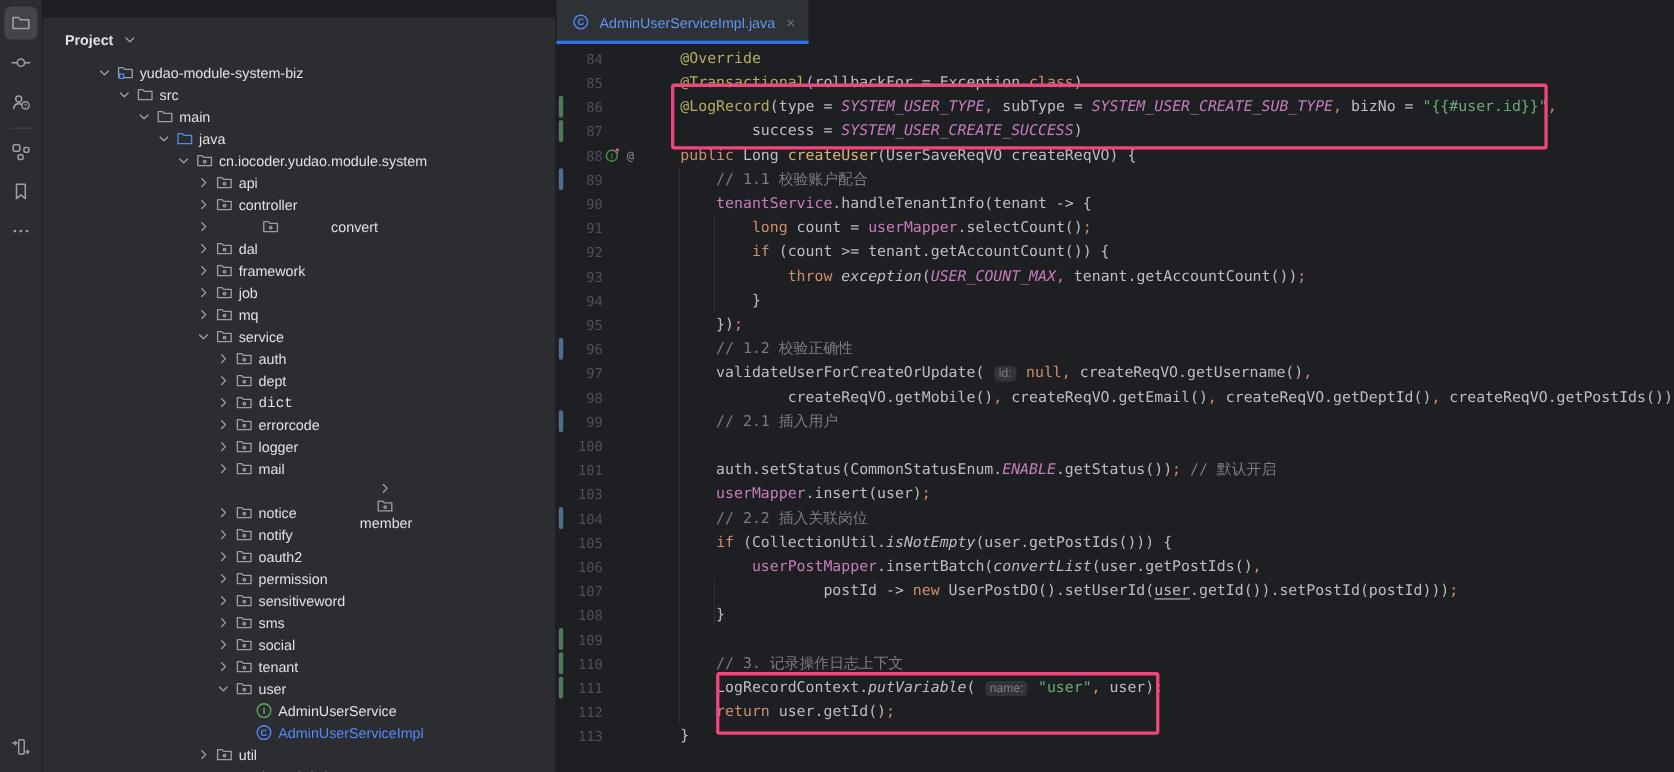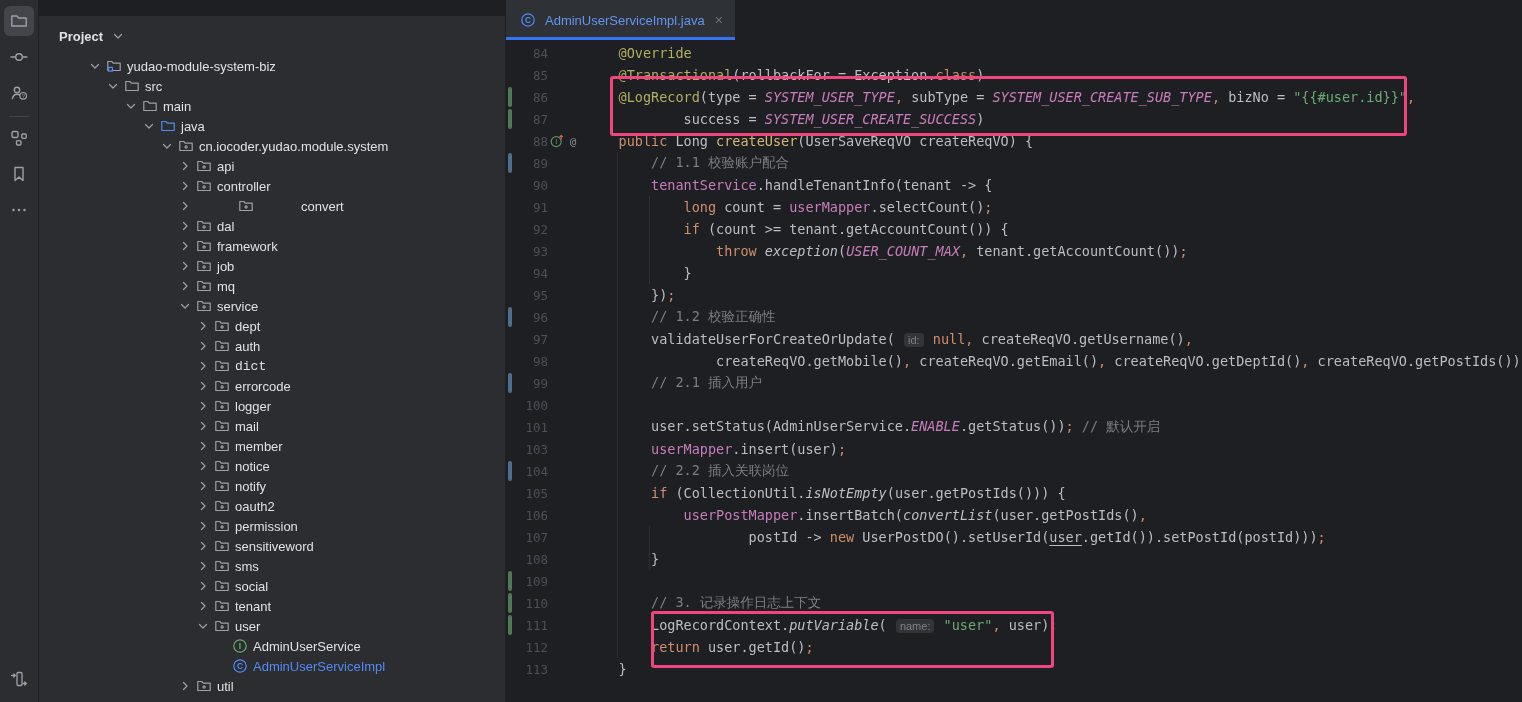--- a/index.html
+++ b/index.html
@@ -321,36 +321,36 @@
           <svg width="16" height="16" viewBox="0 0 16 16" fill="none" stroke="#9DA0A8" stroke-width="1.2" stroke-linecap="round" stroke-linejoin="round">
             <path d="M6.5 4.5l3.5 3.5-3.5 3.5"></path>
           </svg>
         </span>
         <span class="ticon">
           <svg width="16" height="16" viewBox="0 0 16 16" fill="none" stroke="#9DA0A8" stroke-width="1.2" stroke-linecap="round" stroke-linejoin="round">
             <path d="M1.8 3.5h4l1.4 1.6h7v7.4H1.8z"></path>
             <circle cx="8.1" cy="9" r="1.1"></circle>
           </svg>
         </span>
+        <span class="tlabel">auth</span>
+      </div>
+      <div class="trow" style="padding-left: 155px;">
+        <span class="tchev">
+          <svg width="16" height="16" viewBox="0 0 16 16" fill="none" stroke="#9DA0A8" stroke-width="1.2" stroke-linecap="round" stroke-linejoin="round">
+            <path d="M6.5 4.5l3.5 3.5-3.5 3.5"></path>
+          </svg>
+        </span>
+        <span class="ticon">
+          <svg width="16" height="16" viewBox="0 0 16 16" fill="none" stroke="#9DA0A8" stroke-width="1.2" stroke-linecap="round" stroke-linejoin="round">
+            <path d="M1.8 3.5h4l1.4 1.6h7v7.4H1.8z"></path>
+            <circle cx="8.1" cy="9" r="1.1"></circle>
+          </svg>
+        </span>
         <span class="tlabel">dept</span>
       </div>
-      <div class="trow" style="padding-left: 155px;">
-        <span class="tchev">
-          <svg width="16" height="16" viewBox="0 0 16 16" fill="none" stroke="#9DA0A8" stroke-width="1.2" stroke-linecap="round" stroke-linejoin="round">
-            <path d="M6.5 4.5l3.5 3.5-3.5 3.5"></path>
-          </svg>
-        </span>
-        <span class="ticon">
-          <svg width="16" height="16" viewBox="0 0 16 16" fill="none" stroke="#9DA0A8" stroke-width="1.2" stroke-linecap="round" stroke-linejoin="round">
-            <path d="M1.8 3.5h4l1.4 1.6h7v7.4H1.8z"></path>
-            <circle cx="8.1" cy="9" r="1.1"></circle>
-          </svg>
-        </span>
-        <span class="tlabel">auth</span>
-      </div>
       <div class="trow" style="padding-left: 155px; font-family: Liberation Mono, monospace;">
         <span class="tchev">
           <svg width="16" height="16" viewBox="0 0 16 16" fill="none" stroke="#9DA0A8" stroke-width="1.2" stroke-linecap="round" stroke-linejoin="round">
             <path d="M6.5 4.5l3.5 3.5-3.5 3.5"></path>
           </svg>
         </span>
         <span class="ticon">
           <svg width="16" height="16" viewBox="0 0 16 16" fill="none" stroke="#9DA0A8" stroke-width="1.2" stroke-linecap="round" stroke-linejoin="round">
             <path d="M1.8 3.5h4l1.4 1.6h7v7.4H1.8z"></path>
             <circle cx="8.1" cy="9" r="1.1"></circle>
@@ -393,21 +393,21 @@
           </svg>
         </span>
         <span class="ticon">
           <svg width="16" height="16" viewBox="0 0 16 16" fill="none" stroke="#9DA0A8" stroke-width="1.2" stroke-linecap="round" stroke-linejoin="round">
             <path d="M1.8 3.5h4l1.4 1.6h7v7.4H1.8z"></path>
             <circle cx="8.1" cy="9" r="1.1"></circle>
           </svg>
         </span>
         <span class="tlabel">mail</span>
       </div>
-      <div class="trow" style="padding-left: 155px;">
+      <div class="trow" style="padding-left: 155px; flex-direction: column;">
         <span class="tchev">
           <svg width="16" height="16" viewBox="0 0 16 16" fill="none" stroke="#9DA0A8" stroke-width="1.2" stroke-linecap="round" stroke-linejoin="round">
             <path d="M6.5 4.5l3.5 3.5-3.5 3.5"></path>
           </svg>
         </span>
         <span class="ticon">
           <svg width="16" height="16" viewBox="0 0 16 16" fill="none" stroke="#9DA0A8" stroke-width="1.2" stroke-linecap="round" stroke-linejoin="round">
             <path d="M1.8 3.5h4l1.4 1.6h7v7.4H1.8z"></path>
             <circle cx="8.1" cy="9" r="1.1"></circle>
           </svg>
@@ -699,21 +699,21 @@
         <span class="cgut"></span>
         <span class="ctext"><span class="tk-m">        // 2.1 插入用户</span></span>
       </div>
       <div class="crow">
         <span class="cnum">100</span>
         <span class="cgut"></span>
       </div>
       <div class="crow">
         <span class="cnum">101</span>
         <span class="cgut"></span>
-        <span class="ctext"><span class="tk-p">        user.setStatus(AdminUserService.</span><span class="tk-c">ENABLE</span><span class="tk-p">.getStatus())</span><span class="tk-k">;</span><span class="tk-m"> // 默认开启</span></span>
+        <span class="ctext"><span class="tk-p">        auth.setStatus(CommonStatusEnum.</span><span class="tk-c">ENABLE</span><span class="tk-p">.getStatus())</span><span class="tk-k">;</span><span class="tk-m"> // 默认开启</span></span>
       </div>
       <div class="crow">
         <span class="cnum">103</span>
         <span class="cgut"></span>
         <span class="ctext"><span class="tk-f">        userMapper</span><span class="tk-p">.insert(user)</span><span class="tk-k">;</span></span>
       </div>
       <div class="crow">
         <span class="cmark modified"></span>
         <span class="cnum">104</span>
         <span class="cgut"></span>

